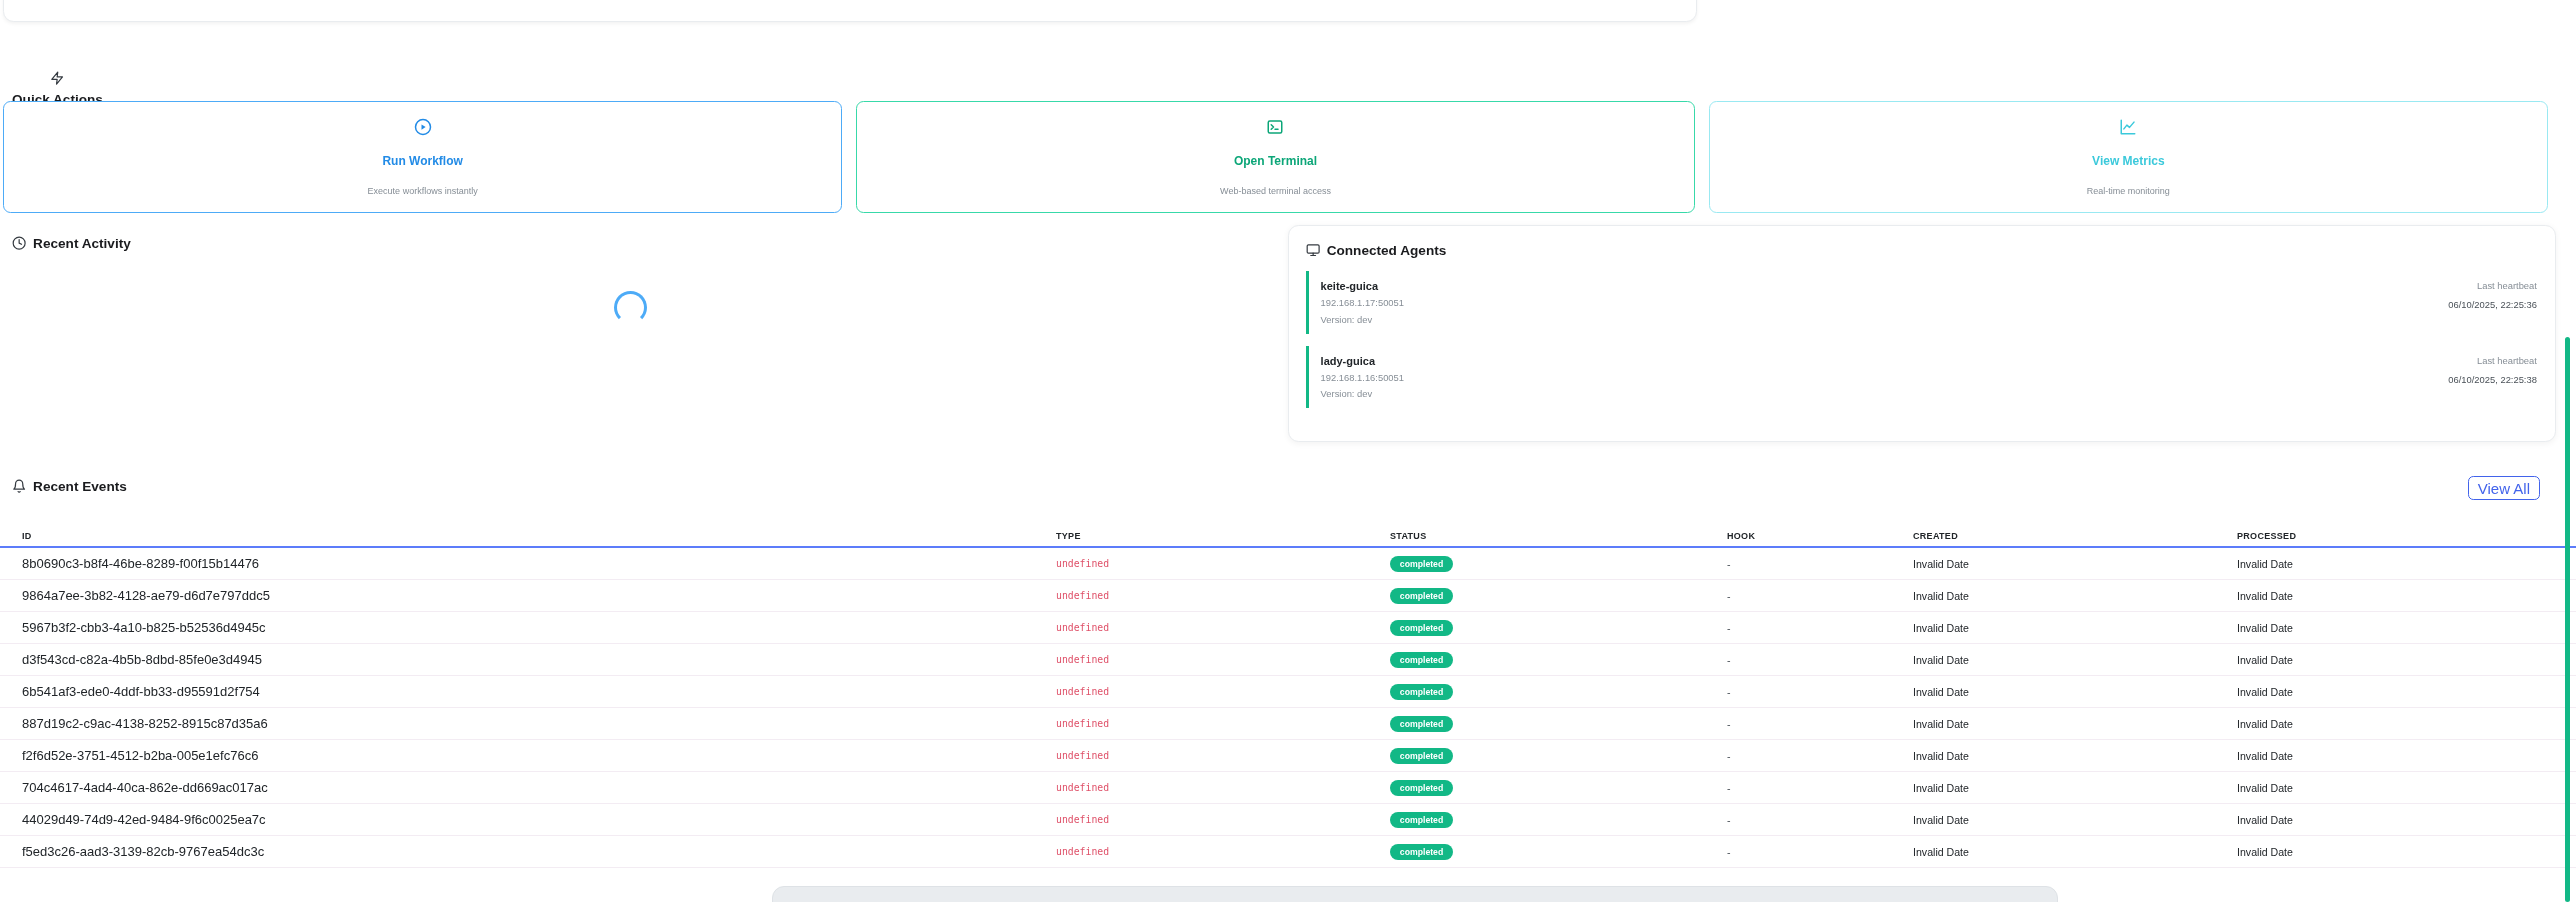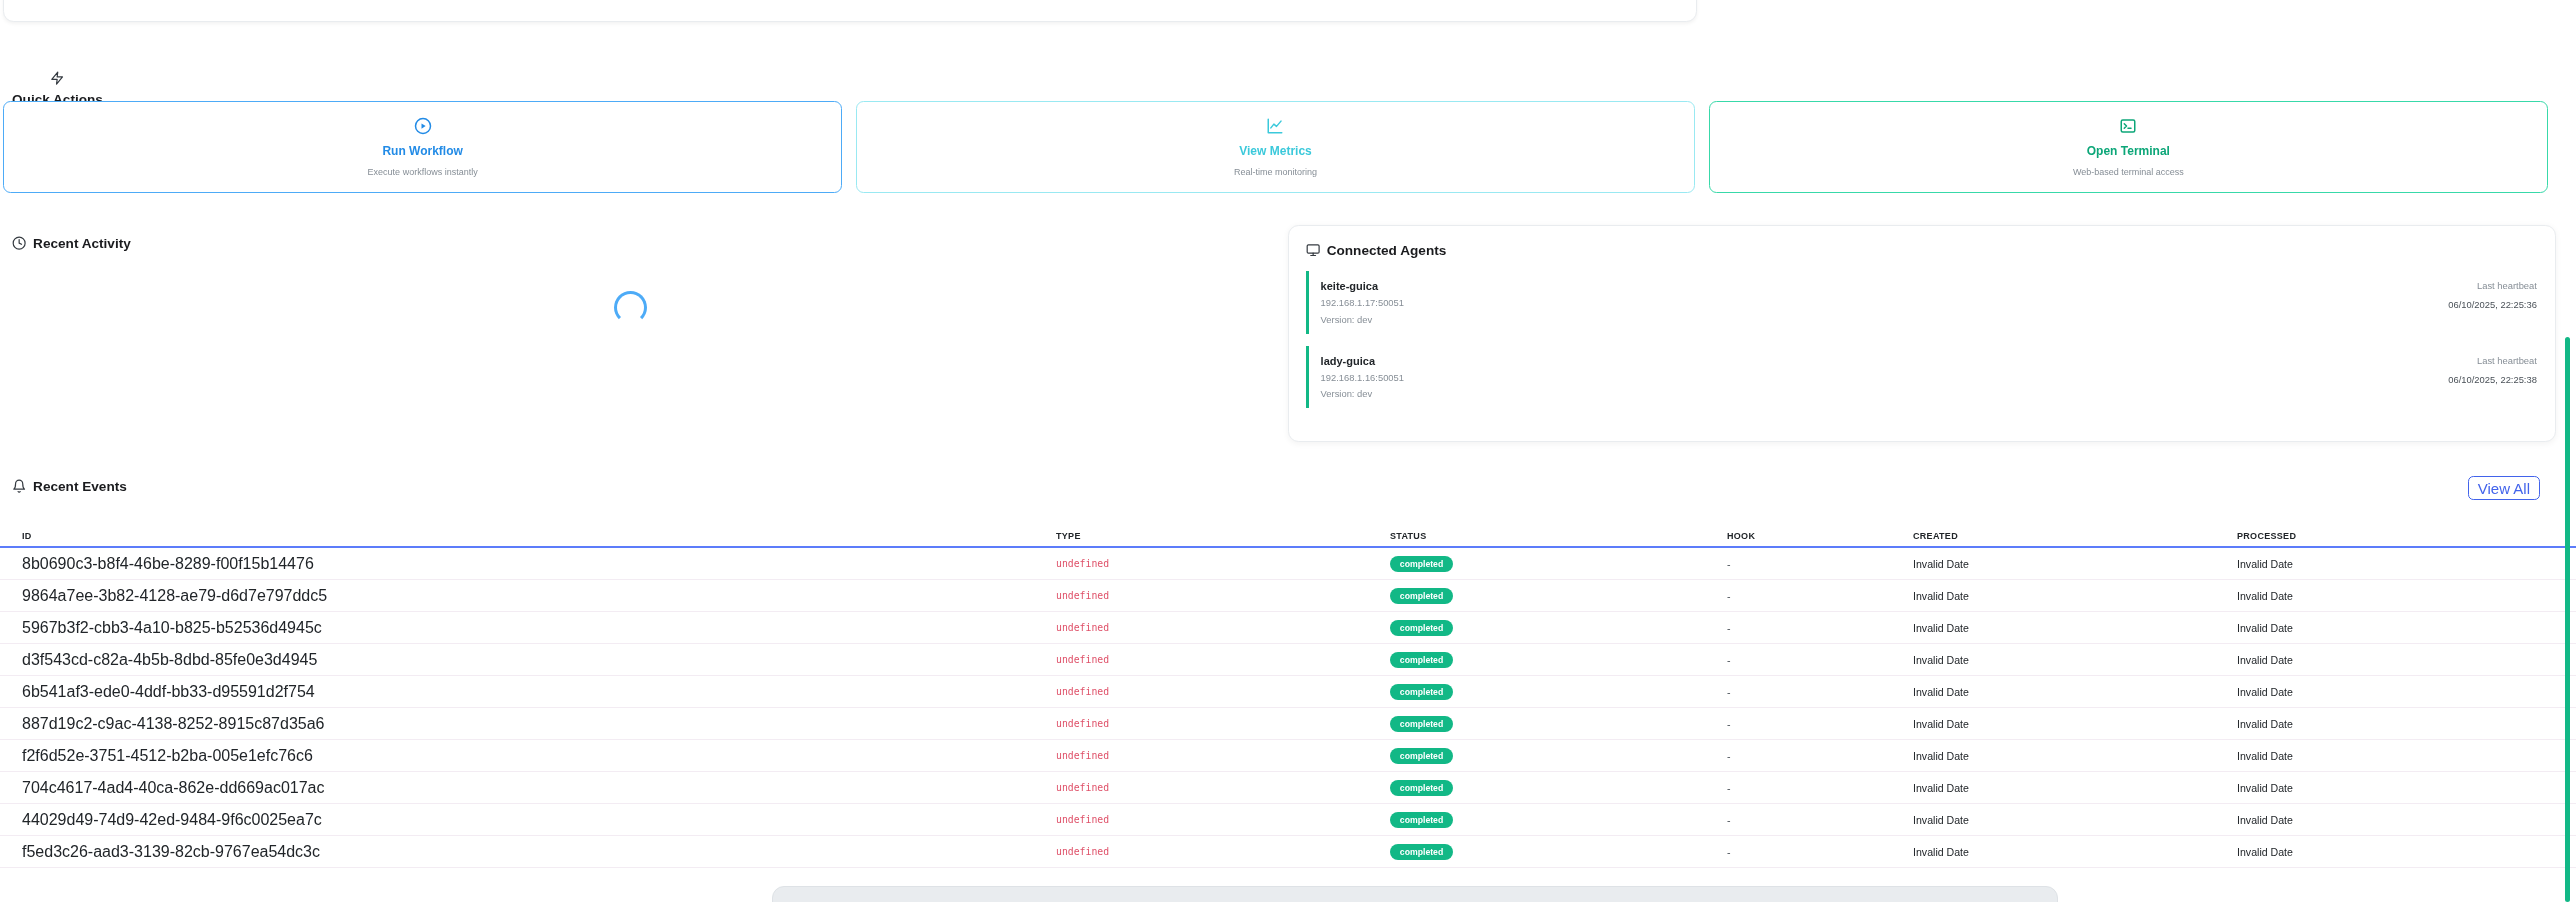--- a/index.html
+++ b/index.html
@@ -15,23 +15,23 @@
   
   .section-heading { position:absolute; display:flex; align-items:center; gap:6.8px;
                      font-size:13.6px; font-weight:700; color:#1a1b1e; }
   .section-heading svg { width:14.3px; height:14.3px; stroke:#343a40; flex:0 0 auto; }
   .qa-heading { left:12px; top:71px;flex-direction:column; }
   .ra-heading { left:12px; top:236px; }
   .re-heading { left:12px; top:479px; }
 
   
   .qa-cards { position:absolute; left:3px; top:101px; width:2545px; display:flex; gap:13.6px; }
-  .qa-card { flex:1; height:92px; background:#fff; border:1.5px solid #ccc; border-radius:7.5px;
+  .qa-card { flex:1; height:112px; background:#fff; border:1.5px solid #ccc; border-radius:7.5px;
              display:flex; flex-direction:column; align-items:center; justify-content:center;
-             gap:9px; cursor:pointer; }
+             gap:18px; cursor:pointer; }
   .qa-icon { width:18px; height:18px; display:block; }
   .qa-icon svg { width:18px; height:18px; display:block; }
   .qa-title { font-size:12px; font-weight:700; color:inherit; }
   .qa-sub { font-size:9px; color:#868e96; }
 
   
   .spinner { position:absolute; left:614px; top:291px; width:33px; height:33px;
              border-radius:50%; border:3.8px solid var(--spinner-blue,#4dabf7);
              border-bottom-color:transparent; animation:spin 1s linear infinite; }
   @keyframes spin { to { transform:rotate(360deg); } }
@@ -54,21 +54,21 @@
   .view-all { position:absolute; right:36px; top:476px; height:24px; padding:0 9px;
               font-size:15px; font-family:inherit; color:var(--viewall-blue,#4263eb);
               border:1.1px solid var(--viewall-blue,#4263eb); border-radius:5.3px;
               background:#fff; cursor:pointer; }
   .events { position:absolute; left:0; top:525px; width:2576px; }
   .egrid { display:grid; grid-template-columns:1034px 334px 337px 186px 324px 1fr;
            align-items:center; padding-left:22px; }
   .ehead { height:23.4px; border-bottom:2.3px solid var(--line-blue,#5c7cfa); }
   .ehead .cell { font-size:9px; font-weight:700; color:#212529; letter-spacing:0.3px; }
   .erow { height:32px; border-bottom:0.8px solid #f3ecf3; background:#fff; }
-  .cell-id { font-size:16px; color:#212529; }
+  .cell-id { font-size:13px; color:#212529; }
   .cell-type { font-size:9.8px; font-family:"DejaVu Sans Mono", monospace; color:var(--type-red,#df5068); }
   .badge { display:inline-block; background:var(--badge-green,#12b886); color:#fff;
            font-size:8.7px; font-weight:700; padding:3px 9.8px; border-radius:754px; }
   .cell-hook { font-size:10.6px; color:#495057; }
   .cell-date { font-size:10.6px; color:#212529; }
 
   
   .bottom-bar { position:absolute; left:772px; top:886px; width:1286px; height:33px;
                 background:#e9ecef; border:0.8px solid #dee2e6; border-radius:12px 12px 0 0; }
 
@@ -93,41 +93,41 @@
       <div class="qa-card" style="border-color: rgb(77, 171, 247); color: rgb(34, 139, 230);">
     <span class="qa-icon">
           <svg viewBox="0 0 24 24" fill="none" stroke="currentColor" stroke-width="2">
             <circle cx="12" cy="12" r="10"></circle>
             <polygon points="10 8.5 15.5 12 10 15.5" fill="currentColor" stroke="none"></polygon>
           </svg>
         </span>
     <div class="qa-title">Run Workflow</div>
     <div class="qa-sub">Execute workflows instantly</div>
   </div>
-      <div class="qa-card" style="border-color: rgb(153, 233, 242); color: rgb(59, 201, 219);">
-    <span class="qa-icon">
-          <svg viewBox="0 0 24 24" fill="none" stroke="currentColor" stroke-width="2" stroke-linecap="round" stroke-linejoin="round">
-            <path d="M3 3v18h18"></path>
-            <polyline points="6.5 14.5 10.5 9.5 14 12.5 20 5.5"></polyline>
-          </svg>
-        </span>
-    <div class="qa-title">View Metrics</div>
-    <div class="qa-sub">Real-time monitoring</div>
-  </div>
       <div class="qa-card" style="border-color: rgb(56, 217, 169); color: rgb(12, 166, 120);">
     <span class="qa-icon">
           <svg viewBox="0 0 24 24" fill="none" stroke="currentColor" stroke-width="2" stroke-linecap="round" stroke-linejoin="round">
             <rect x="3" y="4" width="18" height="16" rx="2"></rect>
             <polyline points="7 9 10 12 7 15"></polyline>
             <line x1="12" y1="15" x2="16" y2="15"></line>
           </svg>
         </span>
     <div class="qa-title">Open Terminal</div>
     <div class="qa-sub">Web-based terminal access</div>
   </div>
+      <div class="qa-card" style="border-color: rgb(153, 233, 242); color: rgb(59, 201, 219);">
+    <span class="qa-icon">
+          <svg viewBox="0 0 24 24" fill="none" stroke="currentColor" stroke-width="2" stroke-linecap="round" stroke-linejoin="round">
+            <path d="M3 3v18h18"></path>
+            <polyline points="6.5 14.5 10.5 9.5 14 12.5 20 5.5"></polyline>
+          </svg>
+        </span>
+    <div class="qa-title">View Metrics</div>
+    <div class="qa-sub">Real-time monitoring</div>
+  </div>
     </div>
 
   <div class="section-heading ra-heading">
     <svg viewBox="0 0 24 24" fill="none" stroke-width="2" stroke-linecap="round" stroke-linejoin="round">
         <circle cx="12" cy="12" r="10"></circle>
         <polyline points="12 6 12 12 16 14"></polyline>
       </svg>
     <span>Recent Activity</span>
   </div>
   <div class="spinner"></div>

